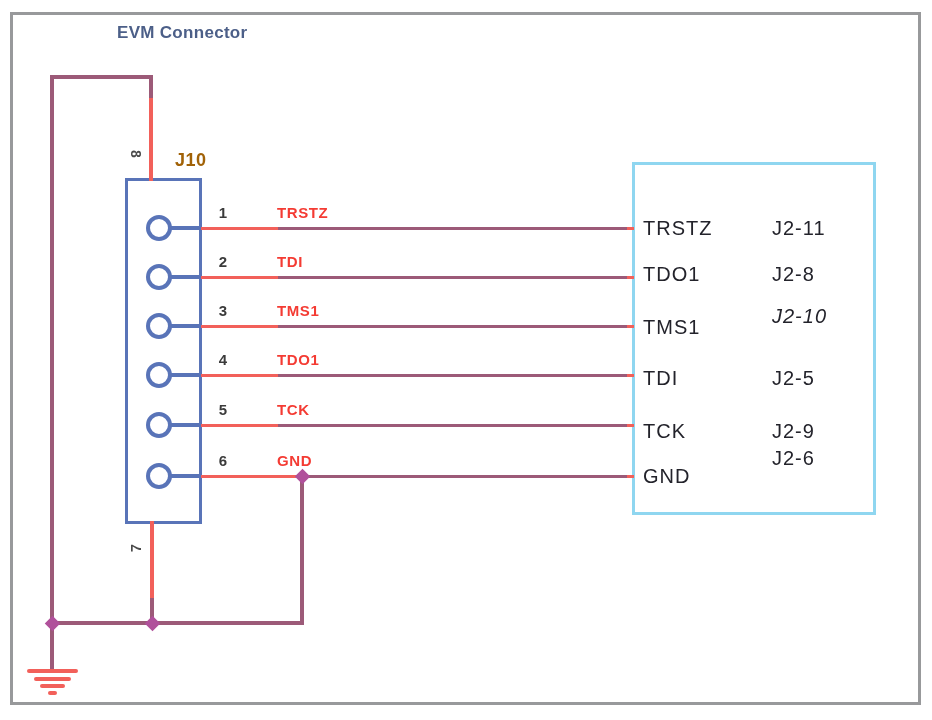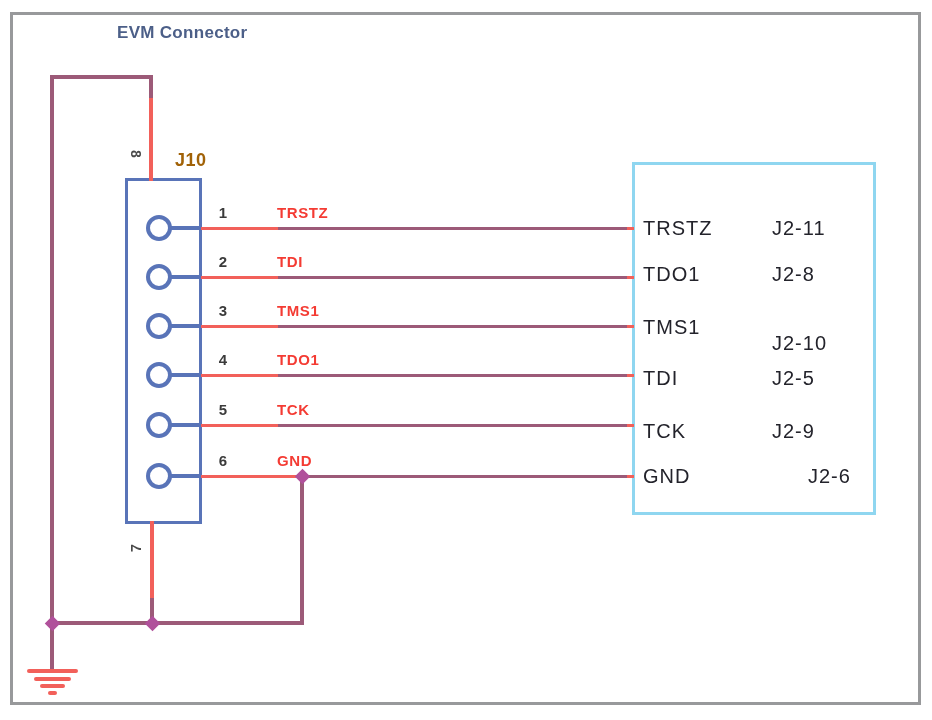--- a/index.html
+++ b/index.html
@@ -144,24 +144,24 @@
   <div class="pin-num" style="left:212px;top:452px;">6</div>
   <div class="sig-label" style="left:277px;top:452px;">GND</div>
 
   <div class="row-name" style="left:643px;top:214px;">TRSTZ</div>
   <div class="row-ref" style="left:772px;top:214px;text-align:center;">J2-11</div>
 
   <div class="row-name" style="left:643px;top:260px;">TDO1</div>
   <div class="row-ref" style="left:772px;top:260px;">J2-8</div>
 
   <div class="row-name" style="left:643px;top:313px;">TMS1</div>
-  <div class="row-ref" style="left:772px;top:329px;">J2-10</div>
+  <div class="row-ref" style="left:772px;top:302px;font-style:italic;">J2-10</div>
 
   <div class="row-name" style="left:643px;top:364px;">TDI</div>
   <div class="row-ref" style="left:772px;top:364px;">J2-5</div>
 
   <div class="row-name" style="left:643px;top:417px;">TCK</div>
   <div class="row-ref" style="left:772px;top:417px;">J2-9</div>
 
   <div class="row-name" style="left:643px;top:462px;">GND</div>
-  <div class="row-ref" style="left:772px;top:462px;margin-left:36px;">J2-6</div>
+  <div class="row-ref" style="left:772px;top:444px;">J2-6</div>
 
 </div>
 
 </body></html>

